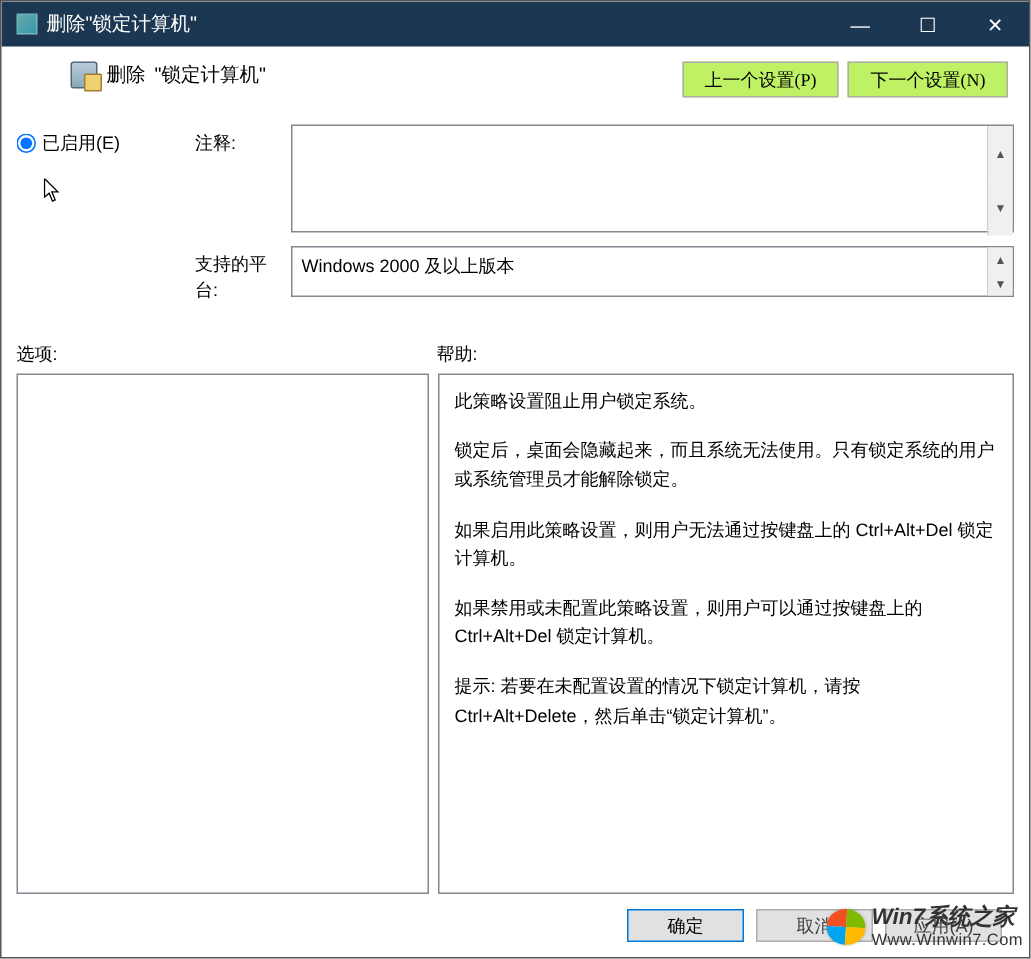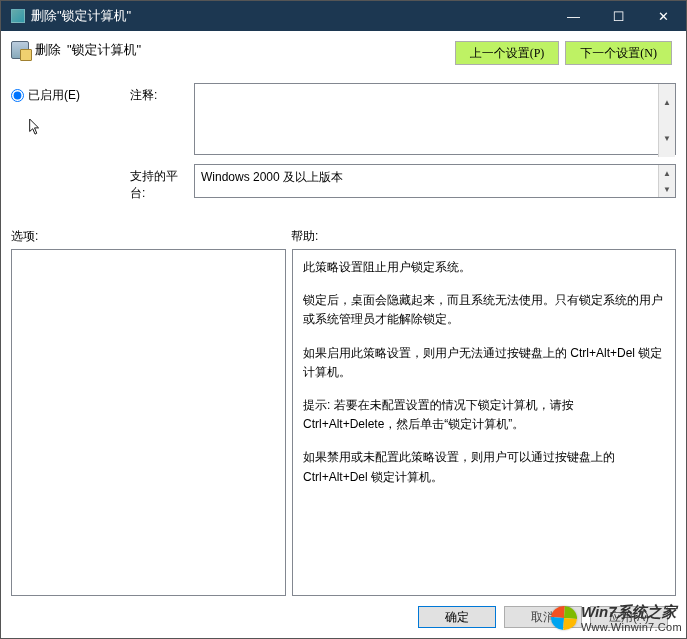--- a/index.html
+++ b/index.html
@@ -41,21 +41,21 @@
   }
 
   
   .toprow {
     display: flex;
     align-items: flex-start;
     justify-content: space-between;
     gap: 10px;
     height: 38px;
   }
-  .policy-title { display:flex; align-items:center; gap:6px; font-size:13px; padding-top:2px;}
+  .policy-title { display:flex; align-items:center; gap:6px; font-size:13px; padding-top:2px;margin-left:36px;}
   .policy-icon {
     width:18px; height:18px;
     background: linear-gradient(#bcd, #8ab);
     border:1px solid #567;
     border-radius:2px;
     position:relative;
   }
   .policy-icon::after{
     content:""; position:absolute; right:-4px; bottom:-3px; width:10px; height:10px;
     background:#f0d070; border:1px solid #a08030; border-radius:1px;
@@ -231,22 +231,22 @@
     <div>选项:</div>
     <div>帮助:</div>
   </div>
 
   <div class="lowerpanes">
     <div class="pane pane-options"></div>
     <div class="pane pane-help" id="help-pane">
         <p>此策略设置阻止用户锁定系统。</p>
         <p>锁定后，桌面会隐藏起来，而且系统无法使用。只有锁定系统的用户或系统管理员才能解除锁定。</p>
         <p>如果启用此策略设置，则用户无法通过按键盘上的 Ctrl+Alt+Del 锁定计算机。</p>
+        <p>如果禁用或未配置此策略设置，则用户可以通过按键盘上的 Ctrl+Alt+Del 锁定计算机。</p>
         <p>提示: 若要在未配置设置的情况下锁定计算机，请按 Ctrl+Alt+Delete，然后单击“锁定计算机”。</p>
-        <p>如果禁用或未配置此策略设置，则用户可以通过按键盘上的 Ctrl+Alt+Del 锁定计算机。</p>
       </div>
   </div>
 
   <div class="bottom-bar">
     <button class="def-btn">确定</button>
     <button class="def-btn secondary">取消</button>
     <button class="def-btn secondary">应用(A)</button>
   </div>
 
 </div>

